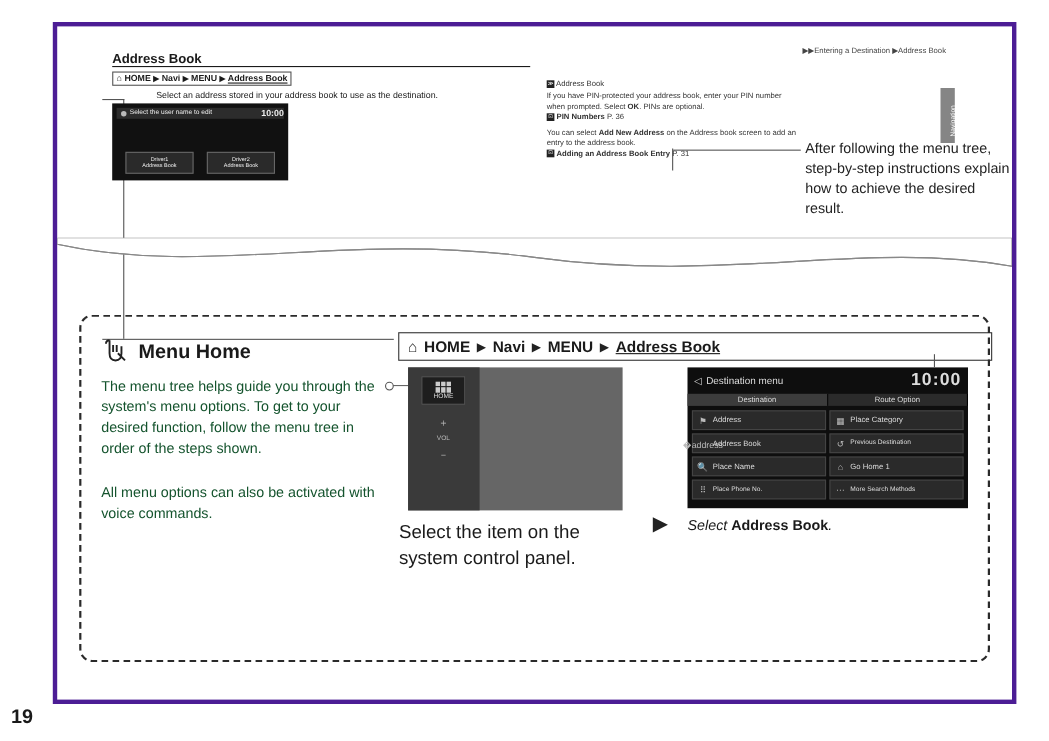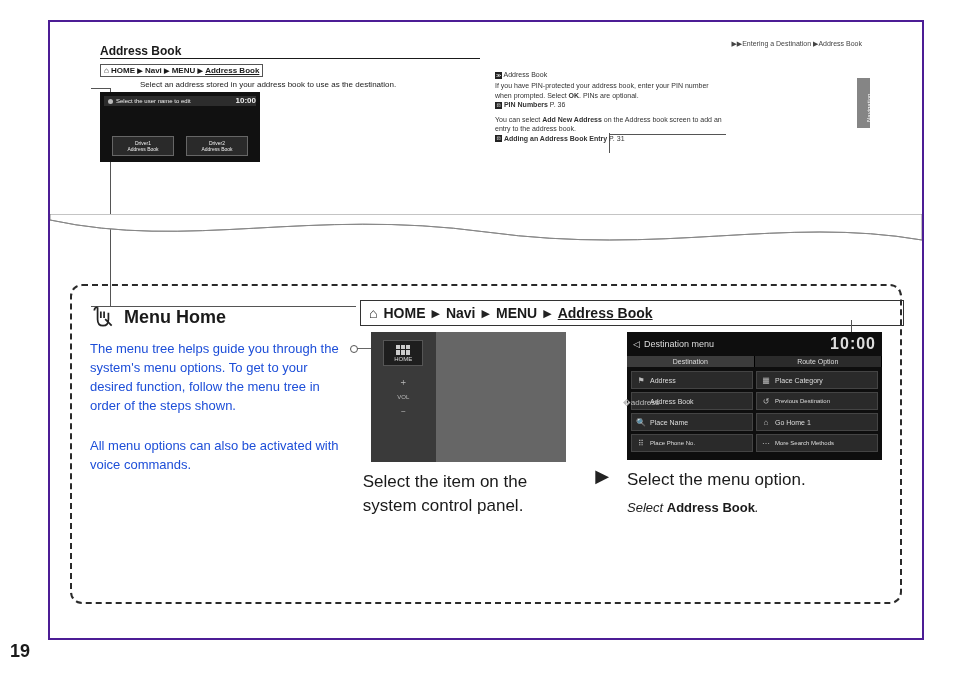--- a/index.html
+++ b/index.html
@@ -13,21 +13,21 @@
     height: 674px;
     position: relative;
     overflow: hidden;
   }
   .page {
     position: absolute;
     left: 48px;
     top: 20px;
     width: 876px;
     height: 620px;
-    border: 2px solid #4c1d95;
+    border: 4px solid #4c1d95;
   }
 
   
   .sample-wrap {
     position: absolute;
     left: 50px;
     top: 20px;
     right: 50px;
   }
   .sample-breadcrumb-top {
@@ -186,21 +186,21 @@
     align-items: center;
     gap: 8px;
     font-size: 18px;
     font-weight: 700;
     margin-bottom: 10px;
   }
   .menutree-head svg { width: 26px; height: 26px; }
   .mt-body {
     font-size: 13px;
     line-height: 1.45;
-    color: #1d4ed8;
+    color: #14532d;
   }
   .mt-body p { margin: 0 0 22px 0; }
 
   
   .crumb-bar {
     position: absolute;
     left: 310px;
     right: 18px;
     top: 278px;
     height: 26px;
@@ -465,20 +465,21 @@
       </div>
       <div><span class="sqicon">⊡</span> <b>PIN Numbers</b><span> P. 36</span></div>
       <div style="height:5px"></div>
       <div>
         <span>You can select </span><b>Add New Address</b><span> on the Address book screen to add an entry to the address book.</span>
       </div>
       <div><span class="sqicon">⊡</span> <b>Adding an Address Book Entry</b><span> P. 31</span></div>
     </div>
   </div>
 
+  <div class="callout">After following the menu tree, step-by-step instructions explain how to achieve the desired result.</div>
 
   <div class="torn">
     <svg viewBox="0 0 876 40" preserveAspectRatio="none">
       <path d="M0,6 C140,36 260,-6 438,18 C616,42 736,2 876,26 L876,0 L0,0 Z" fill="#ffffff" stroke="#888" stroke-width="1"></path>
       <path d="M0,6 C140,36 260,-6 438,18 C616,42 736,2 876,26" fill="none" stroke="#888" stroke-width="1"></path>
     </svg>
   </div>
 
   <div class="crumb-bar">
     <span class="home-i">⌂</span>
@@ -576,21 +577,20 @@
           <div class="cell">
               <span class="ci">⠿</span>
               <span style="font-size:6px;line-height:1">Place Phone No.</span>
             </div>
           <div class="cell">
               <span class="ci">⋯</span>
               <span style="font-size:6px;line-height:1">More Search Methods</span>
             </div>
         </div>
       </div>
-      <div class="step-cap">Select the menu option.</div>
       <div class="step-act">
         <span>Select </span><b>Address Book</b><span>.</span>
       </div>
     </div>
   </div>
 
 </div>
 
 <div class="pagenum">19</div>
 

